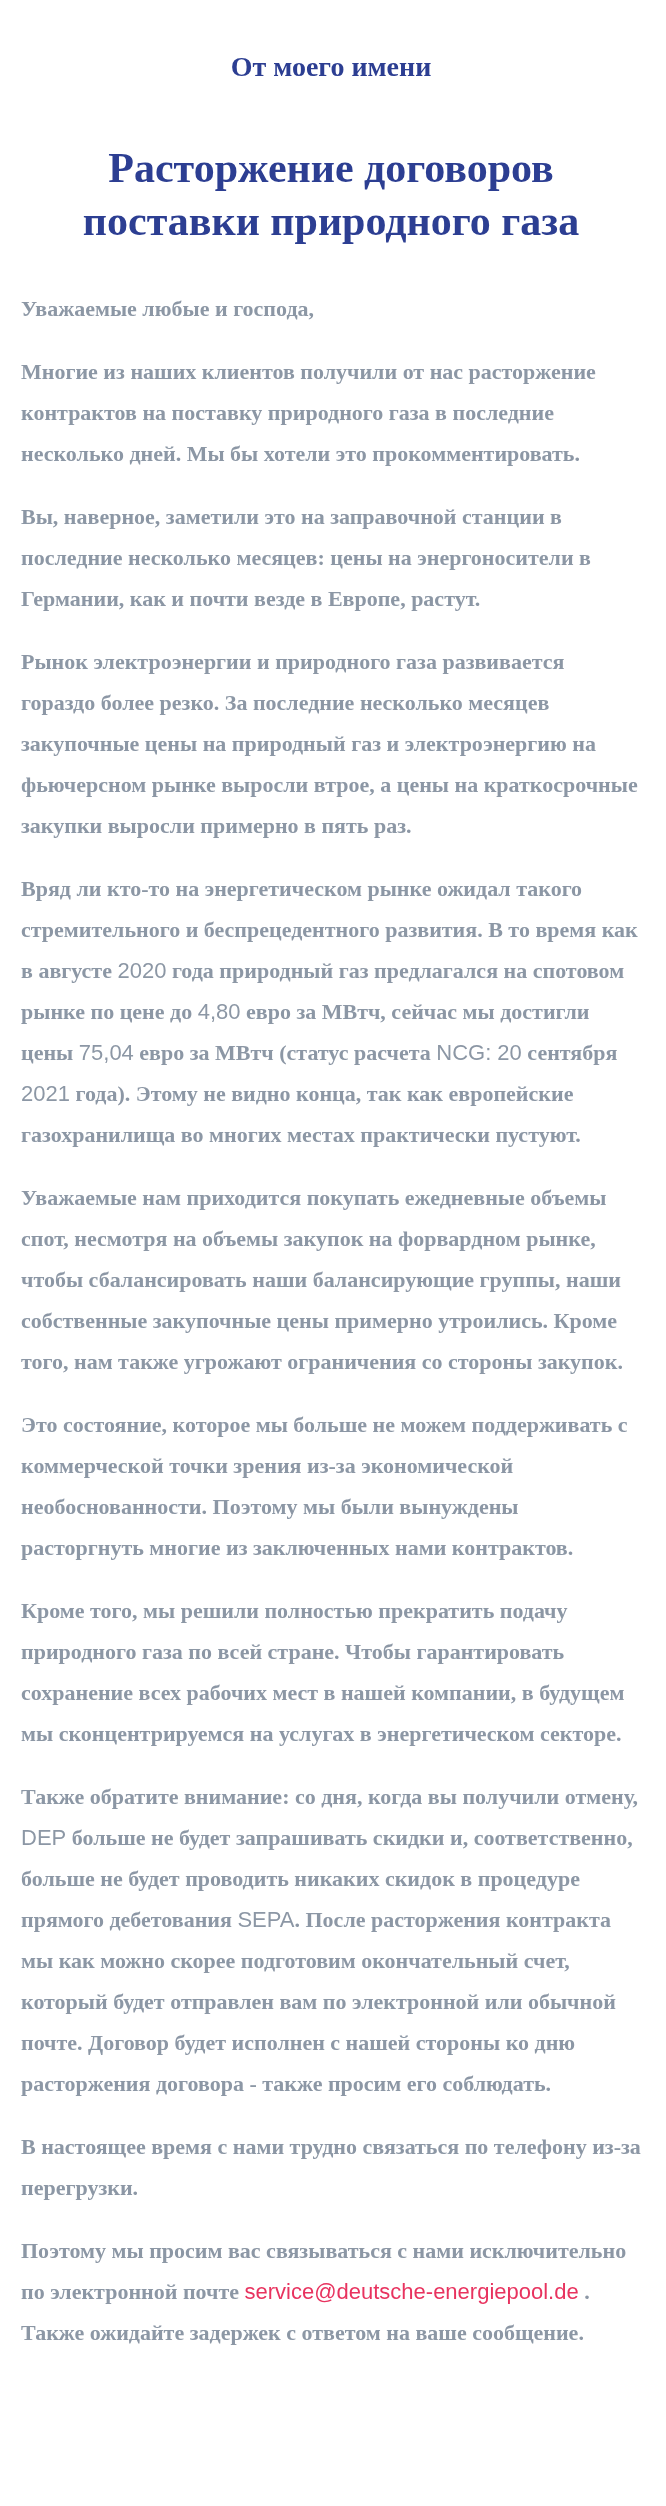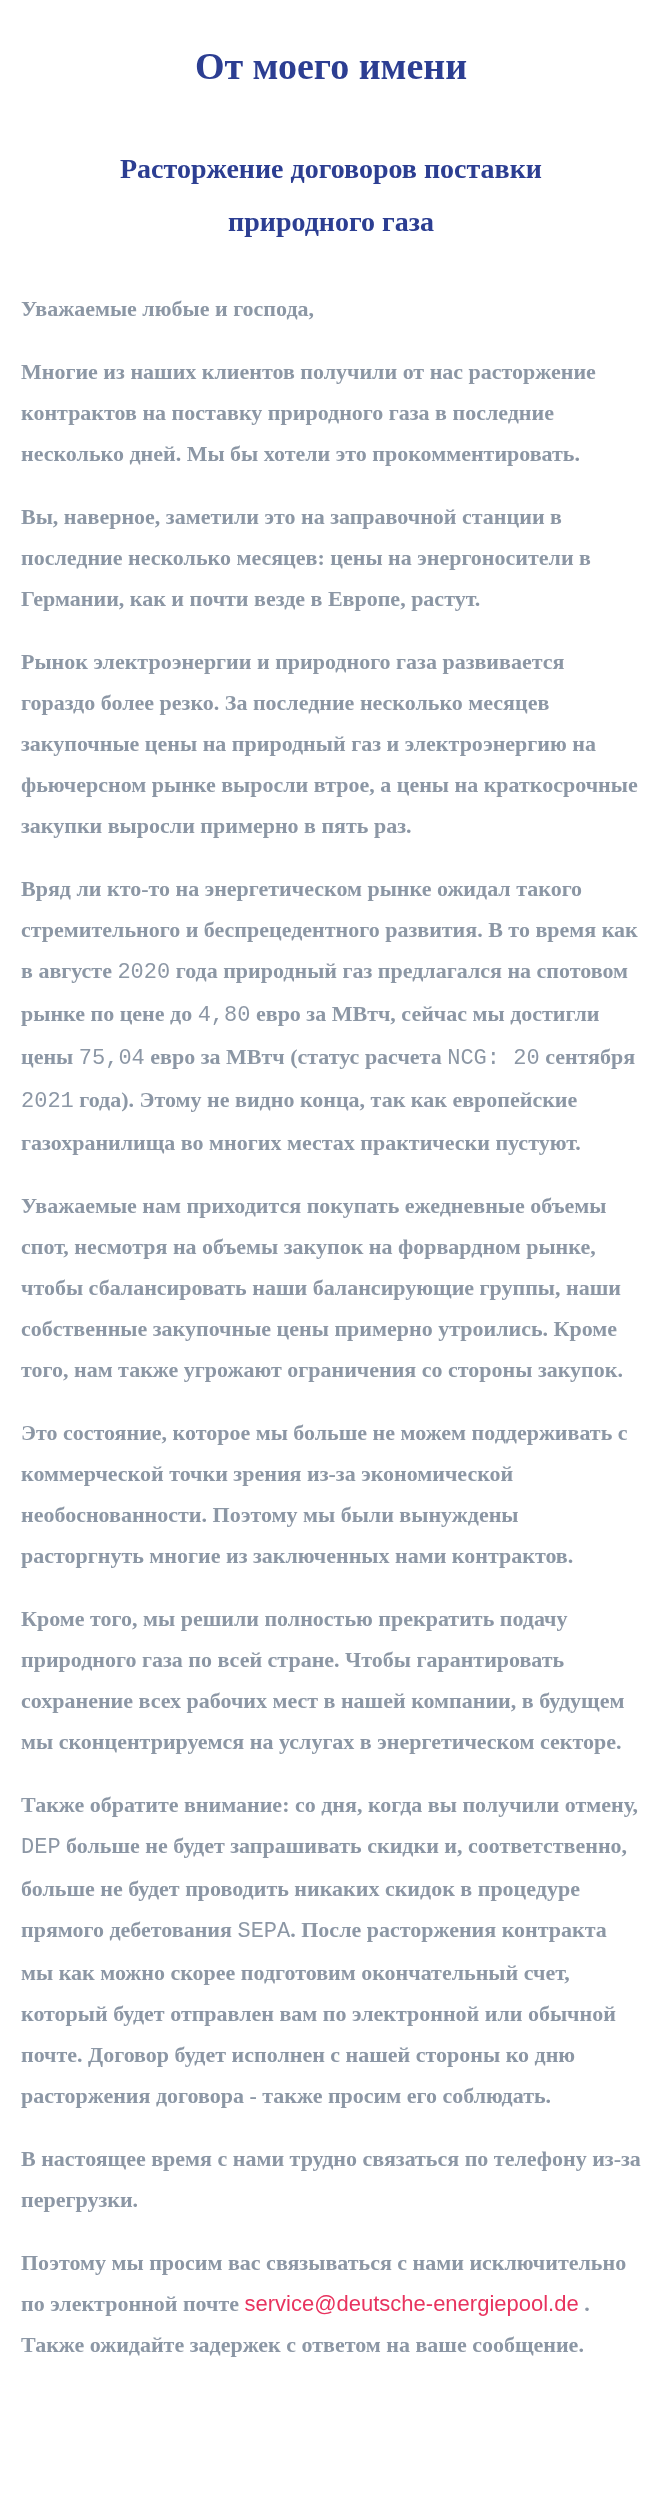--- a/index.html
+++ b/index.html
@@ -12,30 +12,30 @@
   .page{
     width:666px;
     min-height:2506px;
     box-sizing:border-box;
     background:var(--page-bg);
     padding:26px 25px 40px 21px;
     font-family:"Liberation Serif", serif;
   }
   .main-title{
     margin:14px 0 0 0;
-    font-size:38px;
+    font-size:28px;
     line-height:53px;
     font-weight:bold;
     color:var(--heading-color);
     text-align:center;
   }
   .sub-title{
     margin:49px auto 0 auto;
     max-width:560px;
-    font-size:28px;
+    font-size:42px;
     line-height:53px;
     font-weight:bold;
     color:var(--heading-color);
     text-align:center;
   }
   .letter-body{
     margin-top:40px;
   }
   .letter-body p{
     margin:0 0 22px 0;
@@ -43,21 +43,21 @@
     line-height:41px;
     font-weight:bold;
     color:var(--body-color);
     text-align:left;
   }
   .seg-cyr{
     font-family:"Liberation Serif", serif;
     font-weight:bold;
   }
   .seg-lat{
-    font-family:Liberation Mono, monospace;
+    font-family:Liberation Sans, sans-serif;
     font-weight:400;
   }
   .seg-link{
     font-family:"Liberation Sans", sans-serif;
     font-weight:400;
     color:var(--link-color);
     text-decoration:none;
     cursor:pointer;
   }
 </style>

